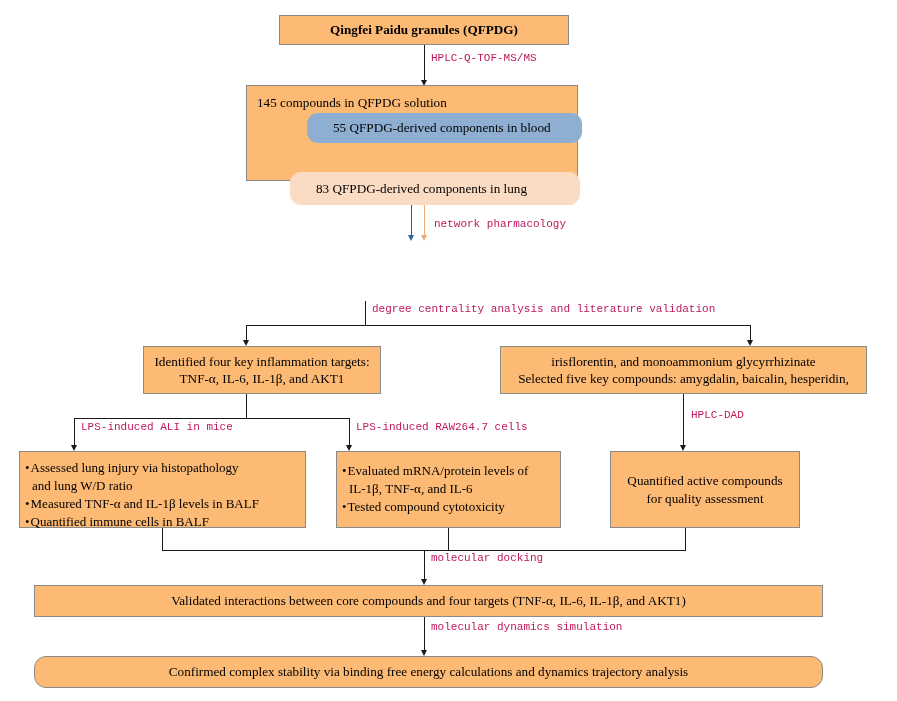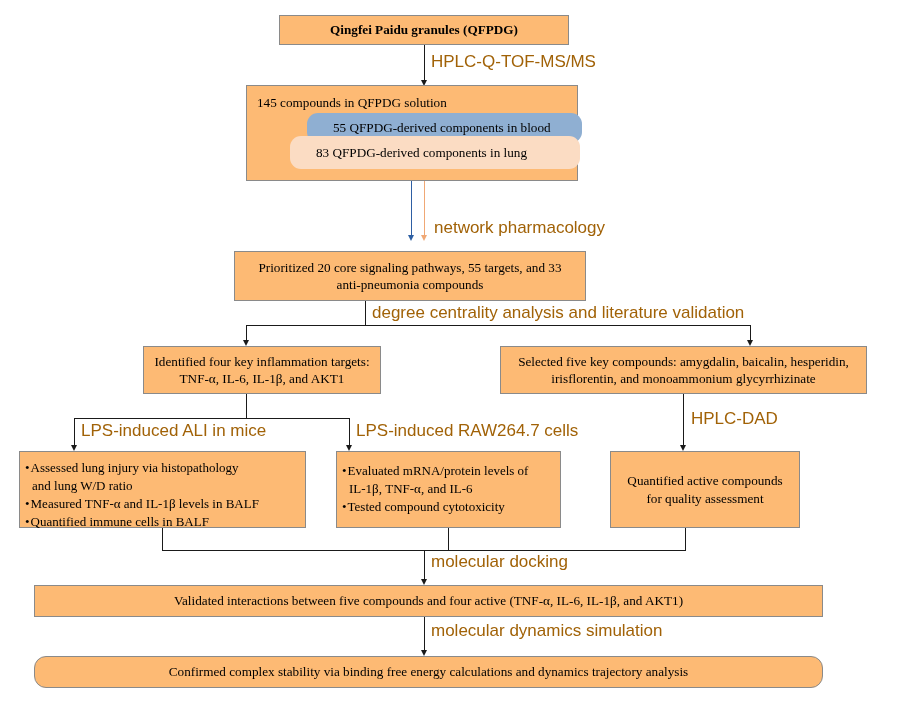--- a/index.html
+++ b/index.html
@@ -69,40 +69,40 @@
     border-right: 3.5px solid transparent;
     border-top: 6px solid #1a1a1a;
     z-index: 2;
   }
   .arrowhead.blue { border-top-color: #2e5fa3; }
   .arrowhead.orange { border-top-color: #f0a875; }
 
   
   .elabel {
     position: absolute;
-    font-size: 17px;
-    color: #a16207;
+    font-size: 11px;
+    color: #be185d;
     white-space: nowrap;
     z-index: 4;
-    font-family: Liberation Sans, sans-serif;
+    font-family: Liberation Mono, monospace;
   }
 
   
   .pill {
     position: absolute;
     box-sizing: border-box;
     border-radius: 11px;
     display: flex;
     align-items: center;
     font-size: 13.2px;
     padding-left: 26px;
     color: #000;
   }
   .pill-blue { background: #8fafd2; z-index: 4; }
-  .pill-orange { background: #fbdcc3; z-index: 5; }
+  .pill-orange { background: #fbdcc3; z-index: 5; margin-top: 36px; }
 
   .bullets {
     margin: 0;
     padding: 0;
     list-style: none;
     font-size: 13px;
     line-height: 1.38;
   }
   .bullets li { text-indent: 0; }
   .bullets li::before {
@@ -138,44 +138,40 @@
   </div>
 
   <div class="vline blue" style="left:411px; top:181px; height:56px;"></div>
   <div class="arrowhead blue" style="left:407.5px; top:235px;"></div>
 
   <div class="vline orange" style="left:424px; top:181px; height:56px;"></div>
   <div class="arrowhead orange" style="left:420.5px; top:235px;"></div>
 
   <div class="elabel" style="left:434px; top:218px;">network pharmacology</div>
 
-  <div class="box" style="left:234px; top:251px; width:352px; height:50px; flex-direction:column;">
-    <span>Prioritized 20 core signaling pathways, 55 targets, and 33</span>
-    <span>anti-pneumonia compounds</span>
-  </div>
 
   <div class="vline" style="left:365px; top:301px; height:24px;"></div>
   <div class="elabel" style="left:372px; top:303px;">degree centrality analysis and literature validation</div>
 
   <div class="hline" style="left:246px; top:325px; width:504px;"></div>
 
   <div class="vline" style="left:246px; top:325px; height:18px;"></div>
   <div class="arrowhead" style="left:242.5px; top:340px;"></div>
 
   <div class="vline" style="left:750px; top:325px; height:18px;"></div>
   <div class="arrowhead" style="left:746.5px; top:340px;"></div>
 
   <div class="box" style="left:143px; top:346px; width:238px; height:48px; flex-direction:column;">
     <span>Identified four key inflammation targets:</span>
     <span>TNF-α, IL-6, IL-1β, and AKT1</span>
   </div>
 
   <div class="box" style="left:500px; top:346px; width:367px; height:48px; flex-direction:column;">
+    <span>irisflorentin, and monoammonium glycyrrhizinate</span>
     <span>Selected five key compounds: amygdalin, baicalin, hesperidin,</span>
-    <span>irisflorentin, and monoammonium glycyrrhizinate</span>
   </div>
 
   <div class="vline" style="left:246px; top:394px; height:24px;"></div>
   <div class="hline" style="left:74px; top:418px; width:275px;"></div>
   <div class="vline" style="left:74px; top:418px; height:31px;"></div>
   <div class="arrowhead" style="left:70.5px; top:445px;"></div>
   <div class="vline" style="left:349px; top:418px; height:31px;"></div>
   <div class="arrowhead" style="left:345.5px; top:445px;"></div>
 
   <div class="elabel" style="left:81px; top:421px;">LPS-induced ALI in mice</div>
@@ -207,21 +203,21 @@
 
   <div class="vline" style="left:162px; top:528px; height:22px;"></div>
   <div class="vline" style="left:448px; top:528px; height:22px;"></div>
   <div class="vline" style="left:685px; top:528px; height:22px;"></div>
   <div class="hline" style="left:162px; top:550px; width:524px;"></div>
   <div class="vline" style="left:424px; top:550px; height:33px;"></div>
   <div class="arrowhead" style="left:420.5px; top:579px;"></div>
   <div class="elabel" style="left:431px; top:552px;">molecular docking</div>
 
   <div class="box" style="left:34px; top:585px; width:789px; height:32px;">
-    <span>Validated interactions between five compounds and four active (TNF-α, IL-6, IL-1β, and AKT1)</span>
+    <span>Validated interactions between core compounds and four targets (TNF-α, IL-6, IL-1β, and AKT1)</span>
   </div>
 
   <div class="vline" style="left:424px; top:617px; height:37px;"></div>
   <div class="arrowhead" style="left:420.5px; top:650px;"></div>
   <div class="elabel" style="left:431px; top:621px;">molecular dynamics simulation</div>
 
   <div class="box" style="left:34px; top:656px; width:789px; height:32px;border-radius:12px;">
     <span>Confirmed complex stability via binding free energy calculations and dynamics trajectory analysis</span>
   </div>
 

